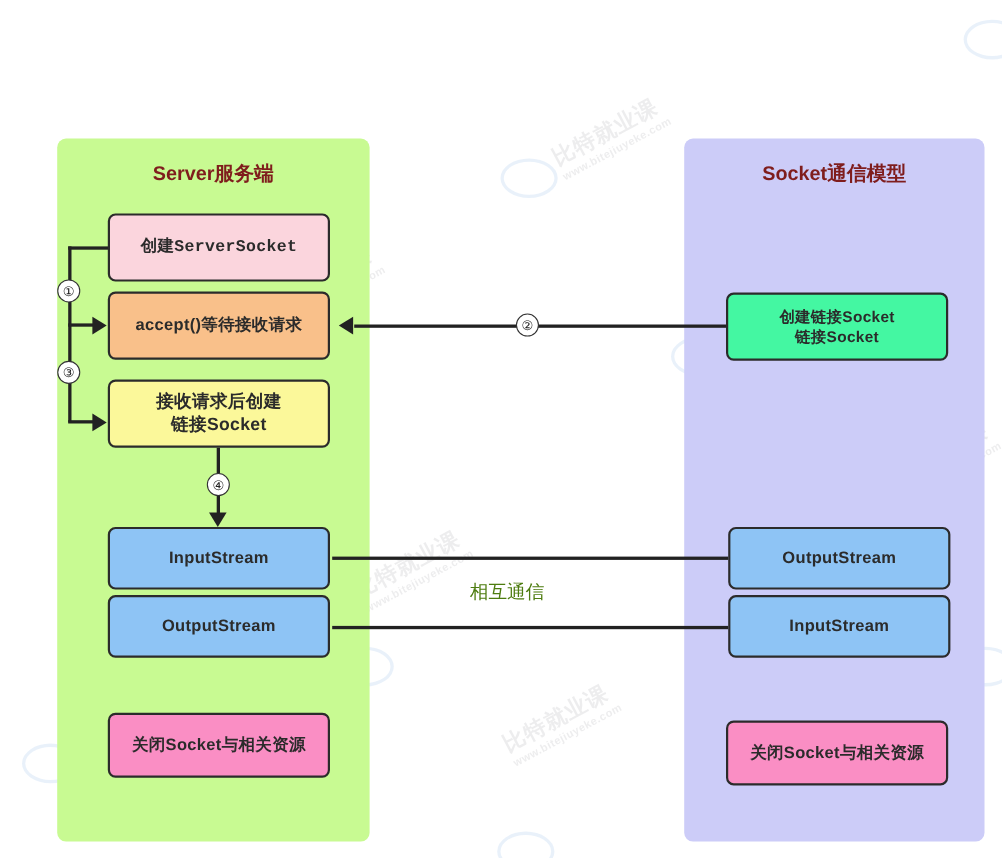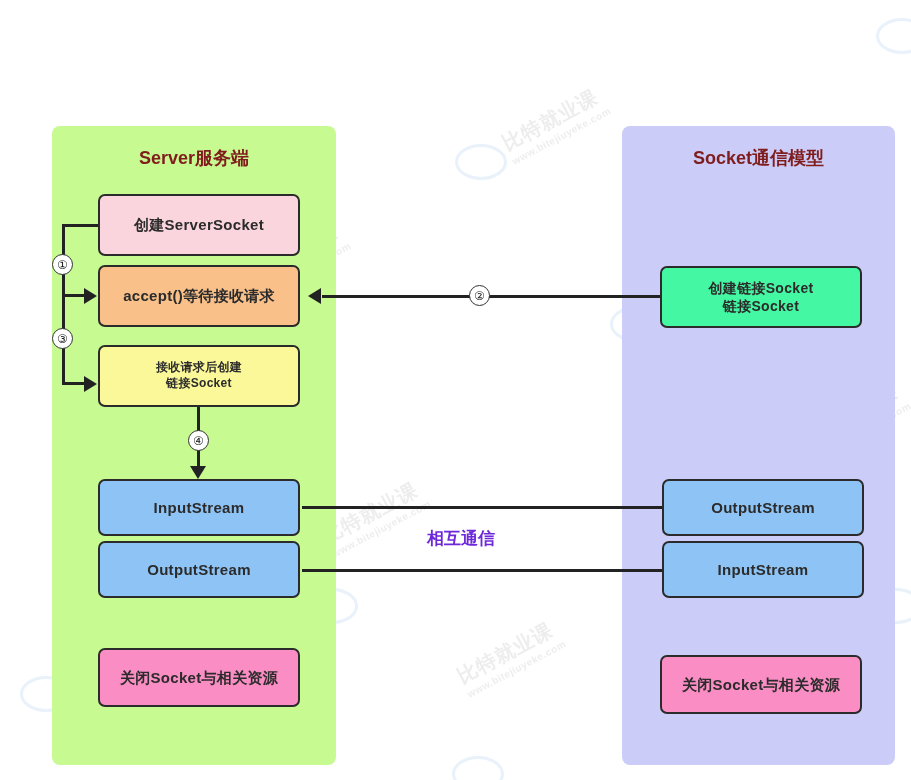--- a/index.html
+++ b/index.html
@@ -90,29 +90,30 @@
     font-weight: bold;
     line-height: 1.32;
     letter-spacing: 0.3px;
   }
   .node .l2 { display: block; }
 
   
   #node-create-serversocket {
     left: 98px; top: 194px; width: 202px; height: 62px;
     background: #fbd5dd;
+    font-family: Liberation Mono, monospace;
   }
   #node-accept {
     left: 98px; top: 265px; width: 202px; height: 62px;
     background: #f9c08a;
   }
   #node-create-link-socket {
     left: 98px; top: 345px; width: 202px; height: 62px;
     background: #fbf89a;
-    font-size: 12px;
+    font-size: 16px;
   }
   #node-server-inputstream {
     left: 98px; top: 479px; width: 202px; height: 57px;
     background: #8ec4f5;
   }
   #node-server-outputstream {
     left: 98px; top: 541px; width: 202px; height: 57px;
     background: #8ec4f5;
   }
   #node-server-close {
@@ -181,22 +182,22 @@
     display: flex;
     align-items: center;
     justify-content: center;
     box-sizing: border-box;
     line-height: 1;
   }
 
   
   .red-label {
     position: absolute;
-    color: #6d28d9;
-    font-weight: bold;
+    color: #4d7c0f;
+    font-weight: normal;
     white-space: nowrap;
   }
   #label-mutual { left: 427px; top: 527px; font-size: 17px; }
   #label-close  { left: 371px; top: 672px; font-size: 18px; }
 </style>
 </head>
 <body>
 
 <div id="canvas">
 

